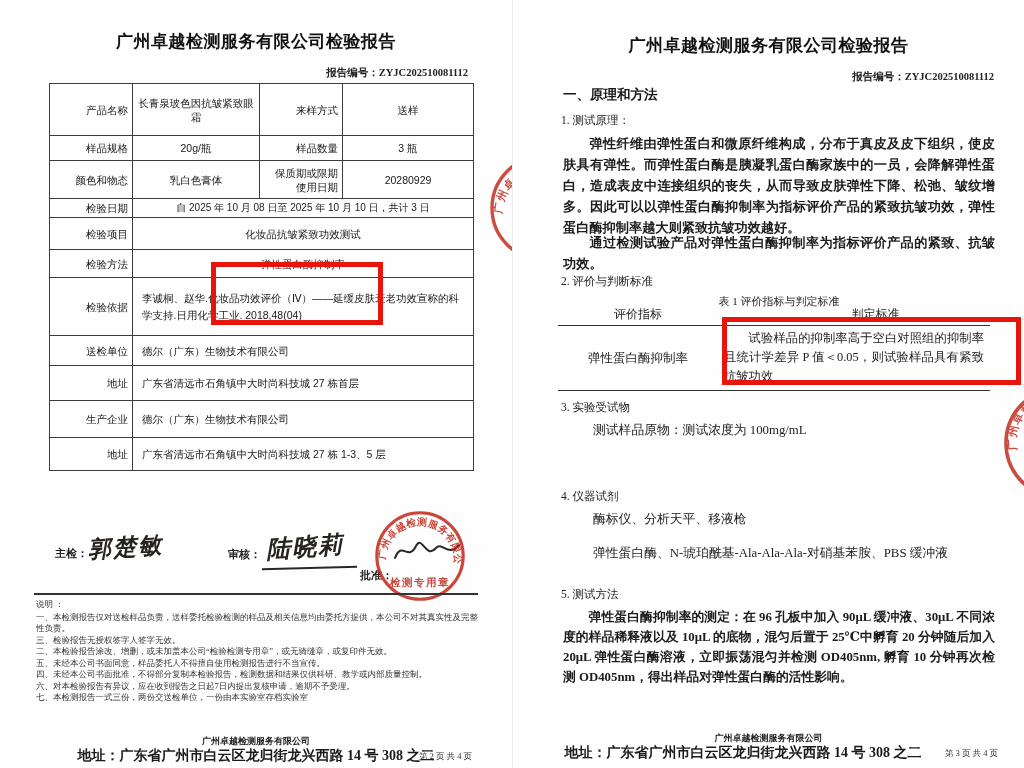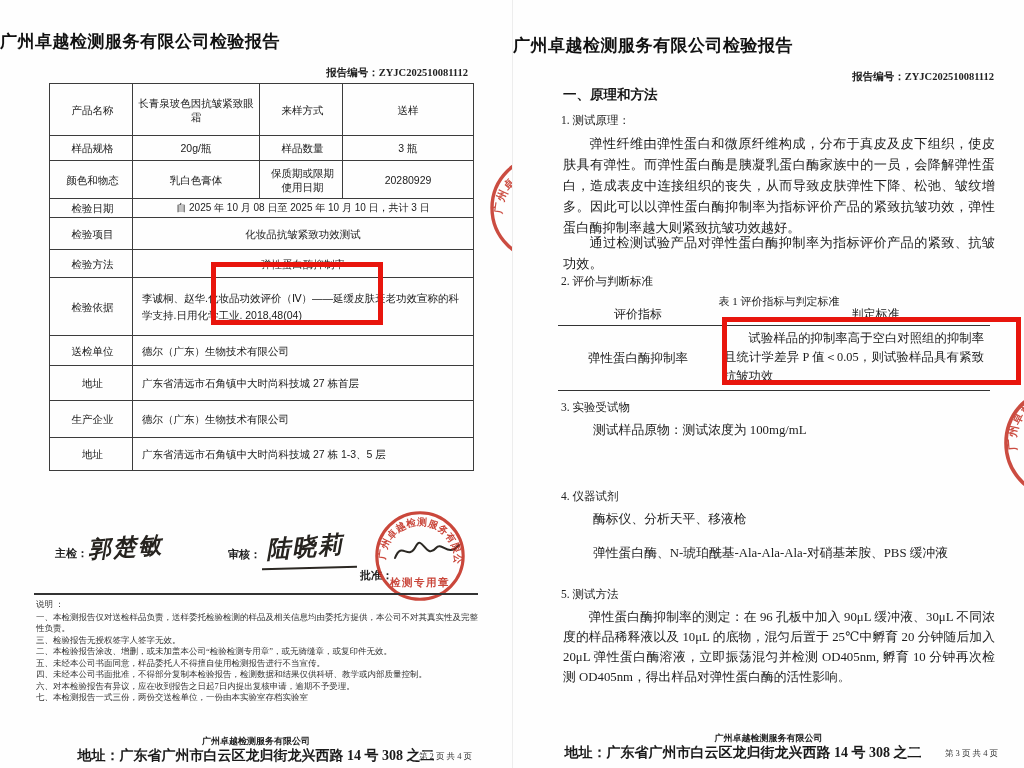--- a/index.html
+++ b/index.html
@@ -3,31 +3,31 @@
 <meta charset="utf-8">
 <style>
   * { margin:0; padding:0; box-sizing:border-box; }
   html,body { width:1024px; height:768px; overflow:hidden; }
   body { font-family:"Liberation Serif","DejaVu Serif",serif; background:#fbfbfb; color:#1d1d1d; }
   .canvas { position:relative; width:1024px; height:768px; }
   .page { position:absolute; top:0; width:512px; height:768px; background:#fefefe; overflow:hidden; }
   .page-left { left:0; }
   .page-right { left:512px; border-left:1px solid #ededed; }
 
-  .doc-title { position:absolute; width:100%; text-align:left; font-family:"Liberation Sans","DejaVu Sans",sans-serif; font-weight:700; font-size:17px; letter-spacing:0.5px; color:#111; }
+  .doc-title { position:absolute; width:100%; text-align:center; font-family:"Liberation Sans","DejaVu Sans",sans-serif; font-weight:700; font-size:17px; letter-spacing:0.5px; color:#111; }
   .page-left .doc-title { top:30px; }
   .page-right .doc-title { top:34px; }
   .report-no { position:absolute; font-size:10.5px; font-weight:700; color:#222; }
   .page-left .report-no { top:66px; right:44px; }
   .page-right .report-no { top:70px; right:30px; }
 
   
   table.info { position:absolute; left:49px; top:83px; width:424px; border-collapse:collapse; table-layout:fixed; font-family:"Liberation Sans","DejaVu Sans",sans-serif; font-size:10.5px; color:#1a1a1a; }
   table.info td { border:1px solid #3c3c3c; padding:2px 4px; vertical-align:middle; line-height:14px; }
-  table.info td.lab { text-align:center; padding-left:7px; }
+  table.info td.lab { text-align:right; padding-left:7px; }
   table.info td.cen { text-align:center; }
   table.info td.lft { text-align:left; padding-left:9px; }
   tr.h52{height:52px} tr.h25{height:25px} tr.h38{height:38px} tr.h40{height:40px}
   tr.h27{height:15px} tr.h32{height:32px} tr.h28{height:28px} tr.h58{height:58px}
   tr.h30{height:30px} tr.h35{height:35px} tr.h37{height:37px} tr.h33{height:33px}
   td.small { font-size:10px; white-space:nowrap; }
 
   .redbox { position:absolute; border:5px solid #e8150d; background:transparent; }
   .redbox-left { left:211px; top:262px; width:172px; height:63px; }
   .redbox-right { left:209px; top:317px; width:299px; height:68px; }
@@ -44,21 +44,21 @@
   .notes .ni { text-align:justify; }
 
   .footer-company { position:absolute; width:100%; text-align:center; font-weight:700; font-size:9px; color:#222; }
   .footer-address { position:absolute; width:100%; text-align:center; font-weight:700; font-size:14px; color:#1a1a1a; }
   .footer-page { position:absolute; font-size:8.5px; color:#333;margin-left:42px; }
 
   
   .rp-h1 { position:absolute; left:50px; font-weight:700; font-size:13.5px; color:#151515; }
   .rp-num { position:absolute; left:48px; font-size:11.5px; color:#222; }
   .rp-p { position:absolute; left:50px; width:432px; font-size:13.2px; line-height:21px; text-align:justify; color:#1c1c1c; }
-  .indent { text-indent:2em; }
+  .indent { text-indent:2em;font-weight:bold; }
   .rp-line { position:absolute; left:80px; font-size:12.8px; color:#1c1c1c; }
 
   .t1-caption { position:absolute; left:50px; width:432px; text-align:center; font-size:11px; color:#222; }
   .t1 { position:absolute; left:45px; top:306px; width:432px; font-size:12.5px; color:#1c1c1c; }
   .t1-head { display:flex; height:20px; border-bottom:1.2px solid #333;gap:43px; }
   .t1-head .c1 { width:160px; text-align:center; font-size:12px; }
   .t1-head .c2 { flex:1; text-align:center; font-size:12px; }
   .t1-body { display:flex; border-bottom:1.2px solid #333; }
   .t1-body .c1 { width:160px; display:flex; align-items:center; justify-content:center; font-size:12.5px; }
   .t1-body .c2 { flex:1; padding:3px 6px 4px 6px; line-height:19px; font-size:12.3px; text-align:justify; text-indent:2em; }

